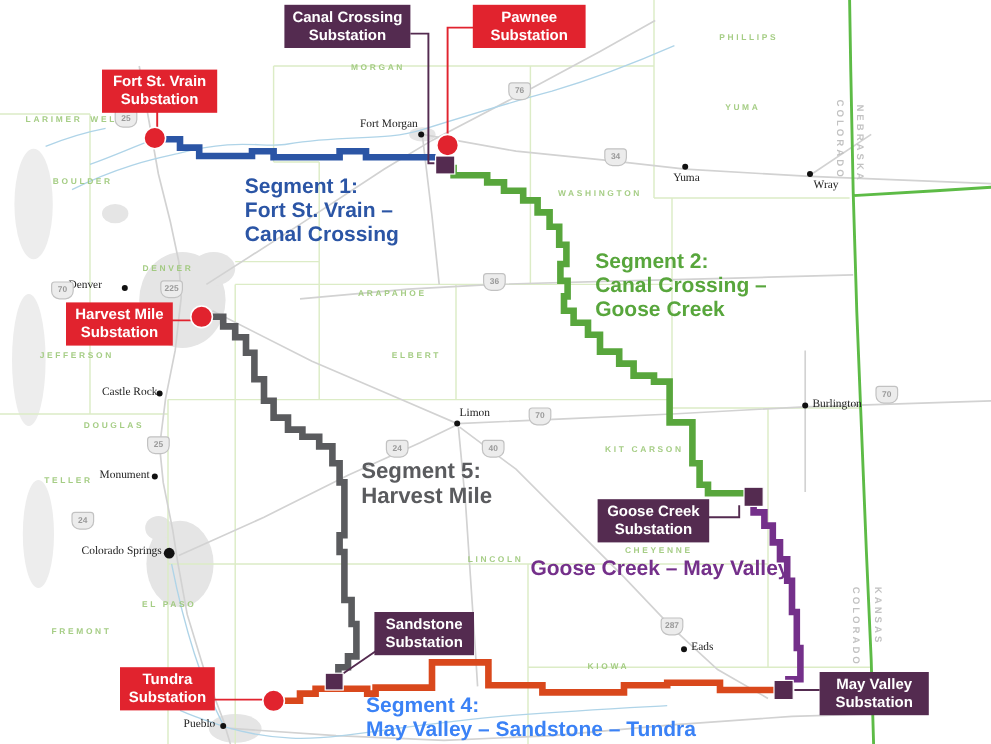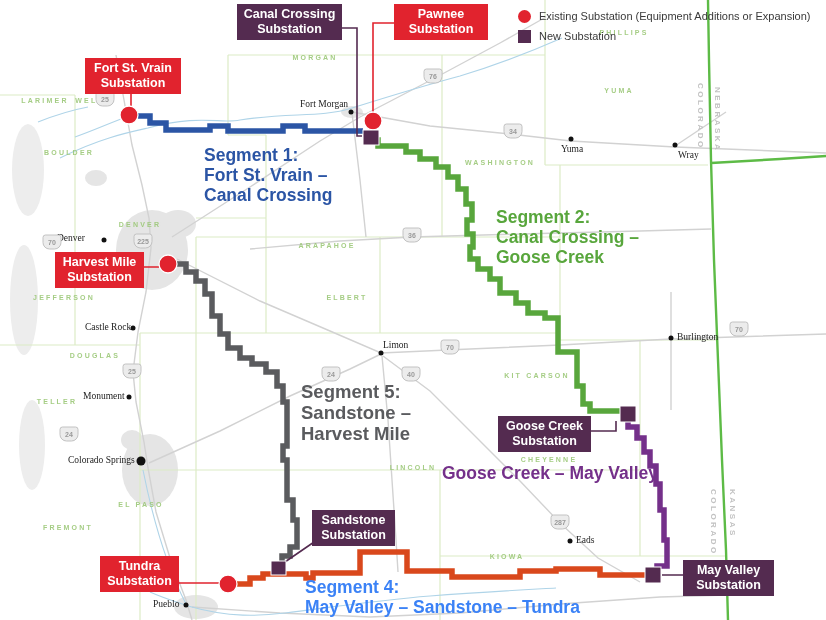--- a/index.html
+++ b/index.html
@@ -163,30 +163,20 @@
       <div class="shield" style="left: 739px; top: 329px;">70</div>
       <div class="shield" style="left: 132px; top: 371px;">25</div>
       <div class="shield" style="left: 69px; top: 434px;">24</div>
       <div class="shield" style="left: 560px; top: 522px;">287</div>
       <div class="stlabel" style="left: 700px; top: 83px;">COLORADO</div>
       <div class="stlabel" style="left: 717px; top: 87px;">NEBRASKA</div>
       <div class="stlabel" style="left: 713px; top: 489px;">COLORADO</div>
       <div class="stlabel" style="left: 732px; top: 489px;">KANSAS</div>
     </div>
 
-  <div class="legend">
-    <div class="legend-row">
-      <span class="legend-circle"></span>
-      <span>Existing Substation (Equipment Additions or Expansion)</span>
-    </div>
-    <div class="legend-row">
-      <span class="legend-square"></span>
-      <span>New Substation</span>
-    </div>
-  </div>
 
   <div class="sub-box red" style="left:85px;top:58px;width:96px;">
     <span>Fort St. Vrain</span>
     <span>Substation</span>
   </div>
   <div class="sub-box purple" style="left:237px;top:4px;width:105px;">
     <span>Canal Crossing</span>
     <span>Substation</span>
   </div>
   <div class="sub-box red" style="left:394px;top:4px;width:94px;">
@@ -226,17 +216,16 @@
   </div>
   <div class="seg-label c-seg3 seg3" style="left:442px;top:464px;">
     <span>Goose Creek – May Valley</span>
   </div>
   <div class="seg-label c-seg4" style="left:305px;top:578px;">
     <span>Segment 4:</span>
     <span>May Valley – Sandstone – Tundra</span>
   </div>
   <div class="seg-label c-seg5" style="left:301px;top:382px;font-size:18.5px;">
     <span>Segment 5:</span>
-    <span>Sandstone –</span>
     <span>Harvest Mile</span>
   </div>
 
 </div>
 
 </body></html>

